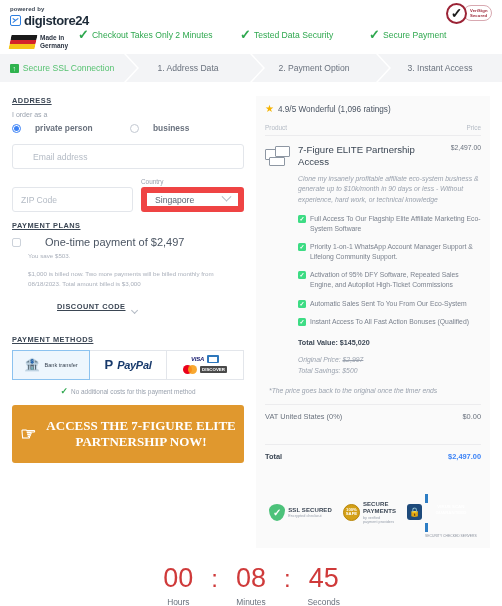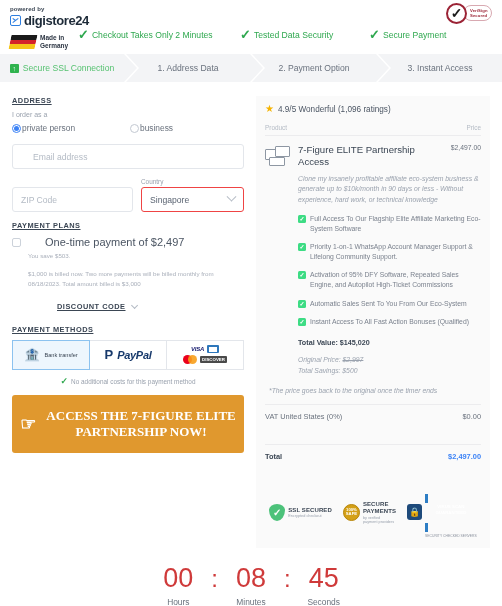--- a/index.html
+++ b/index.html
@@ -85,21 +85,21 @@
   .col-left { width: 232px; }
   .col-right { width: 234px; background:#fafafa; padding: 8px 9px 10px 9px; }
 
   .sec-title {
     font-size: 7.4px; font-weight: bold; color:#3b4654;
     letter-spacing: .5px; margin-bottom: 6px; text-decoration: underline;
   }
   .sub-lab { font-size: 7px; color:#9aa2ae; margin-bottom: 5px; }
 
   .radio-row { display:flex; gap: 0; margin-bottom: 11px; }
-  .radio-opt { display:flex; align-items:flex-end; gap:1px; font-size: 8.4px; color:#6a727e; }
+  .radio-opt { display:flex; align-items:flex-end; gap:14px; font-size: 8.4px; color:#6a727e;font-weight:bold; }
   .radio-opt:first-child { width: 118px; }
   .rd {
     width: 9px; height: 9px; border-radius: 50%;
     border: 1px solid #c3c9d2; background:#fff;
     display:flex; align-items:center; justify-content:center; flex: none;
   }
   .rd.on { border-color:#3b82f6; }
   .rd.on::after { content:""; width:5px; height:5px; border-radius:50%; background:#3b82f6; }
 
   .field-row { display:flex; gap: 8px; margin-bottom: 9px; }
@@ -112,33 +112,33 @@
   .req-ic {
     position:absolute; right: 8px; top: 50%; transform: translateY(-50%);
     width: 11px; height: 10px; background:#e3342f; border-radius: 1px;
     display:flex; align-items:center; justify-content:center;
   }
   .req-ic i { display:block; width:7px; height:1px; background:#fff; box-shadow: 0 2px 0 #fff, 0 -2px 0 #fff; }
 
   .lbl-above { font-size: 6.4px; color:#9aa2ae; margin-bottom: 2px; }
   .sel-wrap { flex:1; }
   .sel {
-    height: 25px; border: 1px solid #ef4444; border-radius: 3px; background:#fff;
+    height: 25px; border: 6px solid #ef4444; border-radius: 3px; background:#fff;
     display:flex; align-items:center; justify-content:space-between;
     padding: 0 8px; font-size: 8.6px; color:#5a6472;
   }
   .chev { width:7px; height:7px; border-right:1.2px solid #b4bbc5; border-bottom:1.2px solid #b4bbc5; transform: rotate(45deg) translate(-2px,-2px); }
 
   .plan-item { display:flex; gap:24px; margin-bottom: 3px; }
   .cb { width: 9px; height: 9px; border:1px solid #ccd2da; border-radius:2px; background:#fff; flex:none; margin-top: 2px; }
   .plan-main { font-size: 11px; color:#4b5563; }
   .plan-note { font-size: 6.2px; color:#aab0bb; line-height:1.5; margin: 2px 0 9px 16px; }
 
   .disc-row { display:flex; align-items:center; gap:5px; margin: 14px 0 14px 0; }
-  .disc-row .sec-title { margin-bottom: 0; padding-left: 45px; }
+  .disc-row .sec-title { margin-bottom: 10px; padding-left: 45px; }
   .chev-sm { width:5px; height:5px; border-right:1px solid #b4bbc5; border-bottom:1px solid #b4bbc5; transform: rotate(45deg) translateY(-1.5px); }
 
   .pm-row { display:flex; gap: 0; margin-bottom: 7px; }
   .pm {
     flex:1; height: 30px; border:1px solid #e3e6eb; background:#fff;
     display:flex; align-items:center; justify-content:center; gap:4px;
   }
   .pm + .pm { border-left: none; }
   .pm.sel-pm { background:#eef6fd; border-color:#8cc2ef; }
   .bank-ic { color:#2f7fe0; font-size: 13px; line-height:1; }

